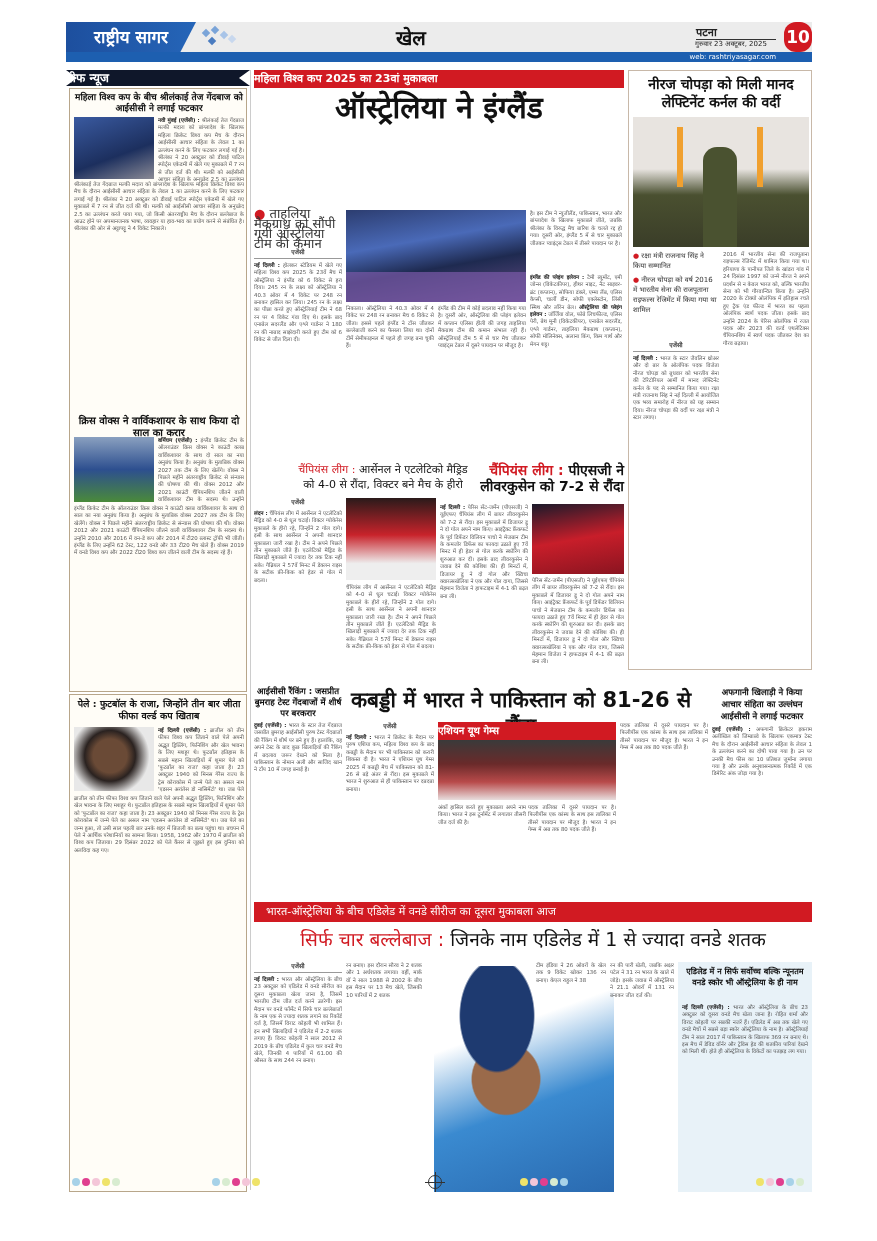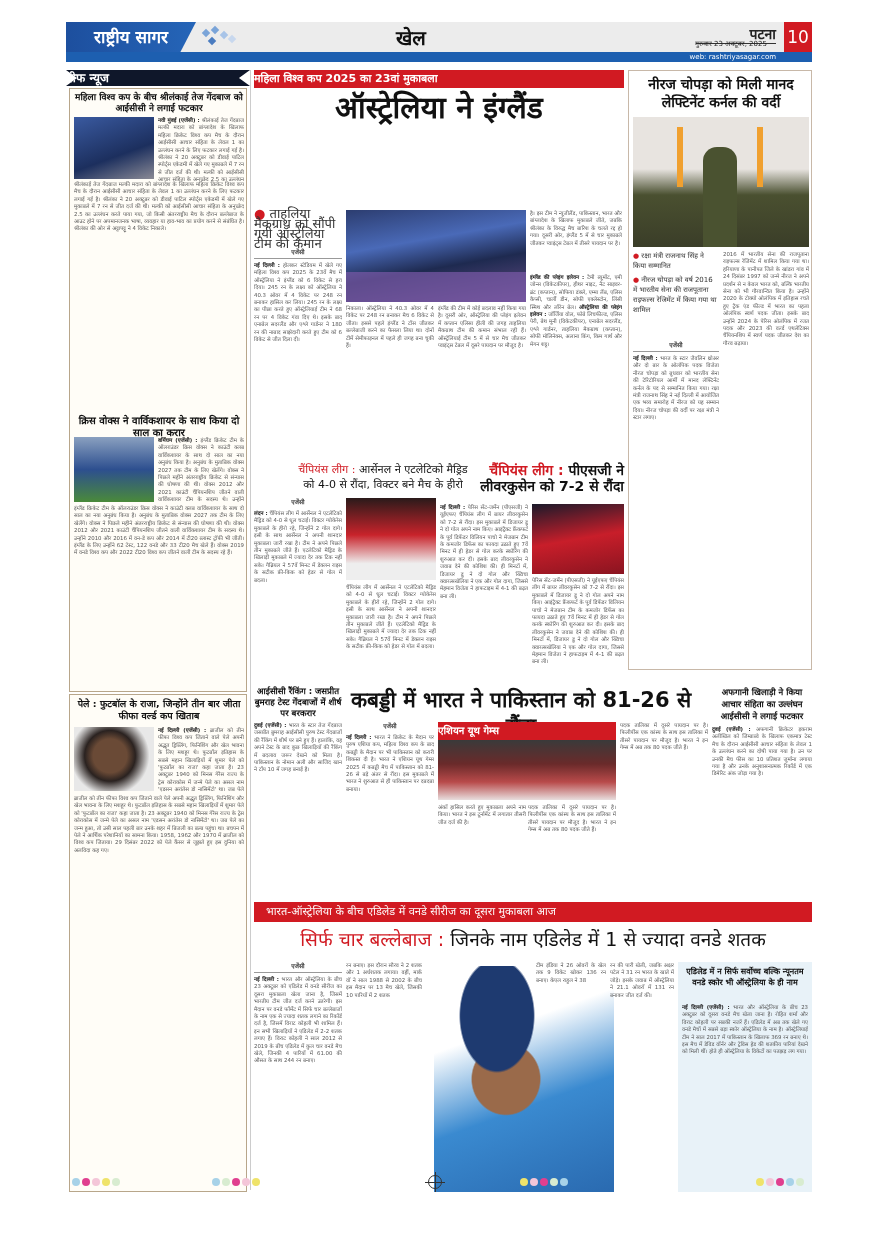--- a/index.html
+++ b/index.html
@@ -4,23 +4,23 @@
 <style>
   * { box-sizing: border-box; margin: 0; padding: 0; }
   body { width: 877px; height: 1241px; background: #fff; font-family: "DejaVu Sans", sans-serif; position: relative; overflow: hidden; color: #222; }
   .page { position: absolute; left: 66px; top: 22px; width: 746px; height: 1170px; }
   
   .masthead { position: absolute; left: 0; top: 0; width: 746px; height: 30px; background: #ececec; }
   .brand { position: absolute; left: 0; top: 0; width: 130px; height: 30px; background: linear-gradient(90deg,#1d4f9e,#2565b8); color:#fff; font-weight: bold; font-size: 17px; line-height: 30px; text-align: center; clip-path: polygon(0 0,100% 0,88% 100%,0 100%); }
   .dots-deco { position: absolute; left: 135px; top: 5px; width: 40px; height: 20px; }
   .dots-deco span { position: absolute; width: 6px; height: 6px; background: #7aa4d8; transform: rotate(45deg); }
   .section-name { position: absolute; left: 330px; top: 2px; font-size: 20px; font-weight: bold; color: #111; }
-  .city { position: absolute; left: 630px; top: 2px; font-size: 14px; font-weight: bold; width: 80px; text-align: right; border-bottom: 1px solid #333; }
+  .city { position: absolute; left: 630px; top: 2px; font-size: 11px; font-weight: bold; width: 80px; text-align: left; border-bottom: 1px solid #333; }
   .date { position: absolute; left: 620px; top: 17px; font-size: 7px; width: 90px; text-align: center; }
-  .pageno { position: absolute; left: 718px; top: 0; width: 28px; height: 30px; background: #d11a22; color: #fff; font-weight: normal; font-size: 17px; line-height: 30px; text-align: center; }
+  .pageno { position: absolute; left: 718px; top: 0; width: 28px; height: 30px; background: #d11a22; color: #fff; font-weight: bold; font-size: 17px; line-height: 30px; text-align: center; border-radius: 12px; }
   .webbar { position: absolute; left: 0; top: 30px; width: 746px; height: 10px; background: #1d5fb0; color: #fff; font-size: 7px; text-align: right; padding-right: 36px; line-height: 10px; }
   .box { position: absolute; border: 1px solid #b8a68a; background: #fffdf7; }
   .brief-head { position: absolute; left: 0; top: 48px; width: 184px; height: 16px; background: #0f172a; color:#fff; font-weight:bold; font-size: 12px; line-height: 16px; clip-path: polygon(0 0,100% 0,94% 50%,100% 100%,0 100%,6% 50%); }
   .hl { position: absolute; font-weight: bold; text-align: center; color: #111; }
   .red-banner { position: absolute; background: #d11a22; color: #fff; text-align: left; font-weight: bold; }
   .photo { position: absolute; overflow: hidden; }
   .bullet { color: #d11a22; }
   .redtxt { color: #d11a22; }
   .byline { position: absolute; font-size: 6px; font-weight: bold; text-align: center; color: #333; }
   .textblock { position: absolute; font-size: 5.4px; line-height: 7.4px; color: #555; text-align: justify; overflow: hidden; }

